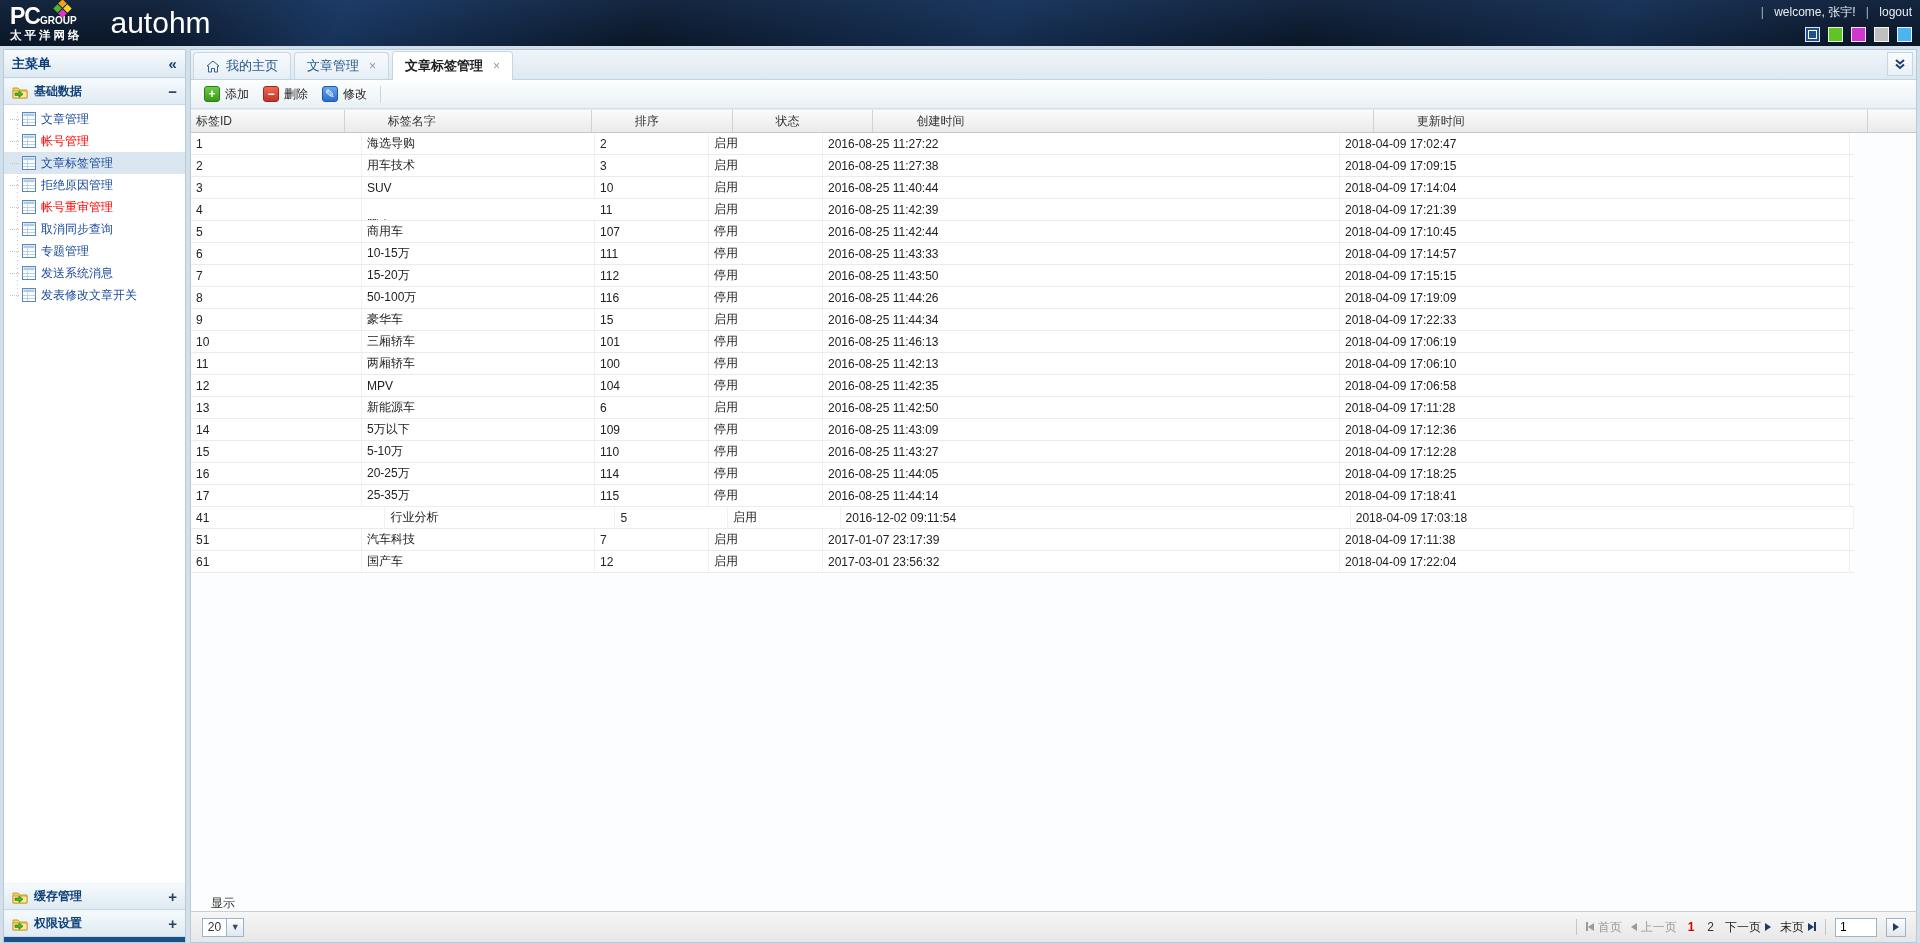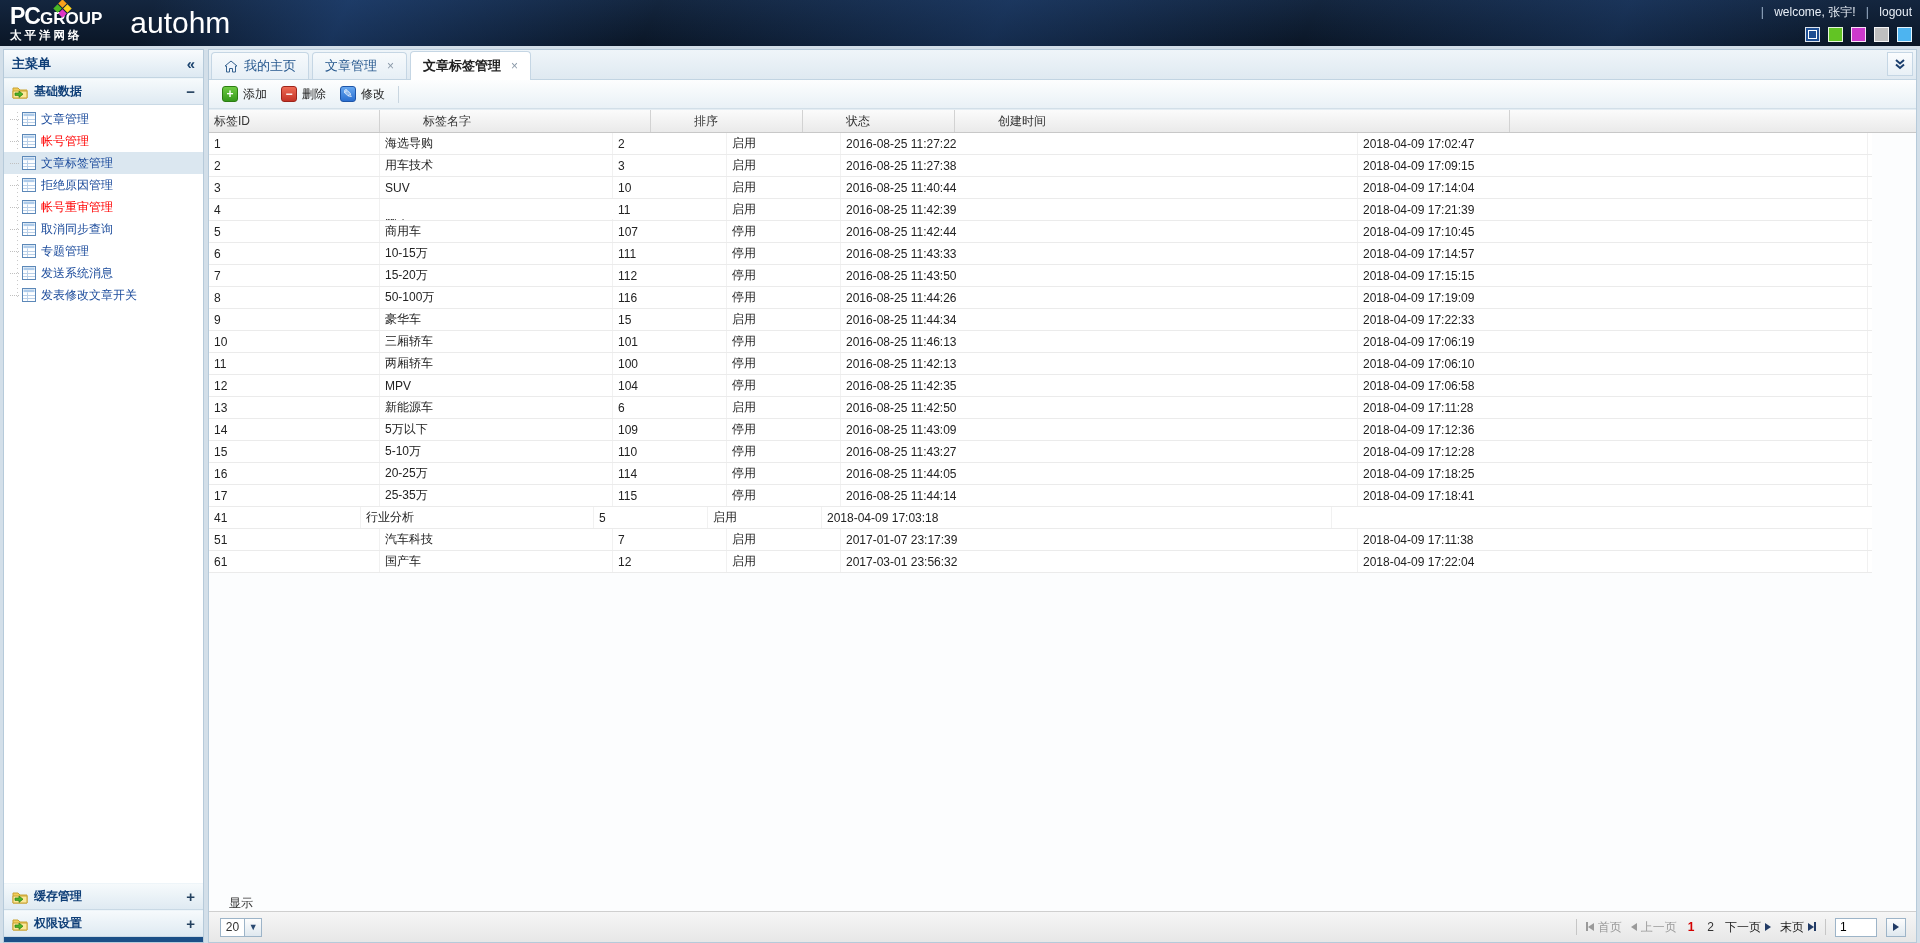--- a/index.html
+++ b/index.html
@@ -13,21 +13,21 @@
         rgba(45,95,170,.30) 52%, rgba(8,18,36,0) 68%, rgba(45,95,170,.25) 84%, rgba(8,18,36,0) 96%),
       linear-gradient(#14263f,#0a1626);
     display:flex; align-items:center; }
   .logo { display:flex; align-items:center; margin-left:10px; position:relative; }
   .logo-diamond { position:absolute; left:46px; top:-3px; width:13px; height:13px; transform:rotate(45deg);
     display:grid; grid-template-columns:1fr 1fr; grid-template-rows:1fr 1fr; gap:1px; }
   .logo-diamond i { display:block; }
   .logo-text { line-height:1; color:#fff; }
   .logo-row1 { font-weight:bold; white-space:nowrap; }
   .logo-pc { font-size:23px; letter-spacing:-1px; }
-  .logo-group { font-size:17px; }
+  .logo-group { font-size:10px; }
   .logo-sub { font-size:11.5px; font-weight:bold; letter-spacing:3px; margin-top:2px; }
   .app-title { color:#fff; font-size:30px; margin-left:28px; font-weight:normal; }
   .hdr-right { position:absolute; right:8px; top:4px; text-align:right; }
   .hdr-links { color:#e8eef6; font-size:12px; }
   .hdr-links .sep { color:#9fb4cc; margin:0 7px; }
   .hdr-links a { color:#e8eef6; text-decoration:none; cursor:pointer; }
   .themes { margin-top:6px; display:flex; gap:8px; justify-content:flex-end; }
   .theme-sq { width:15px; height:15px; border:1px solid rgba(255,255,255,.85); cursor:pointer; }
   .theme-sq.sel { outline:1px solid #fff; outline-offset:-4px; }
 
@@ -321,20 +321,21 @@
       <span class="tb-sep"></span>
     </div>
 
     <div class="grid">
       <div class="ghead" id="ghead">
           <div class="hc" style="width: 171px;">标签ID</div>
           <div class="hc" style="width: 233px;">标签名字</div>
           <div class="hc" style="width: 114px;">排序</div>
           <div class="hc" style="width: 114px;">状态</div>
           <div class="hc" style="width: 517px;">创建时间</div>
+          <div class="hc" style="width: 510px;">更新时间</div>
           <div class="hc fill"></div>
         </div>
       <div class="gbody" id="gbody">
           <div class="gr">
             <div class="gc" style="width: 171px;">1</div>
             <div class="gc" style="width: 233px;">海选导购</div>
             <div class="gc" style="width: 114px;">2</div>
             <div class="gc" style="width: 114px;">启用</div>
             <div class="gc" style="width: 517px;">2016-08-25 11:27:22</div>
             <div class="gc" style="width: 510px;">2018-04-09 17:02:47</div>
@@ -461,24 +462,25 @@
           </div>
           <div class="gr">
             <div class="gc" style="width: 171px;">17</div>
             <div class="gc" style="width: 233px;">25-35万</div>
             <div class="gc" style="width: 114px;">115</div>
             <div class="gc" style="width: 114px;">停用</div>
             <div class="gc" style="width: 517px;">2016-08-25 11:44:14</div>
             <div class="gc" style="width: 510px;">2018-04-09 17:18:41</div>
           </div>
           <div class="gr">
-            <div class="gc" style="width: 152px;">41</div>
+            <div class="gc" style="width: 197px;">41</div>
             <div class="gc" style="width: 233px;">行业分析</div>
             <div class="gc" style="width: 114px;">5</div>
             <div class="gc" style="width: 114px;">启用</div>
+            <div class="gc" style="width: 517px;">2016-12-02 09:11:54</div>
             <div class="gc" style="width: 510px;">2018-04-09 17:03:18</div>
           </div>
           <div class="gr">
             <div class="gc" style="width: 171px;">51</div>
             <div class="gc" style="width: 233px;">汽车科技</div>
             <div class="gc" style="width: 114px;">7</div>
             <div class="gc" style="width: 114px;">启用</div>
             <div class="gc" style="width: 517px;">2017-01-07 23:17:39</div>
             <div class="gc" style="width: 510px;">2018-04-09 17:11:38</div>
           </div>

